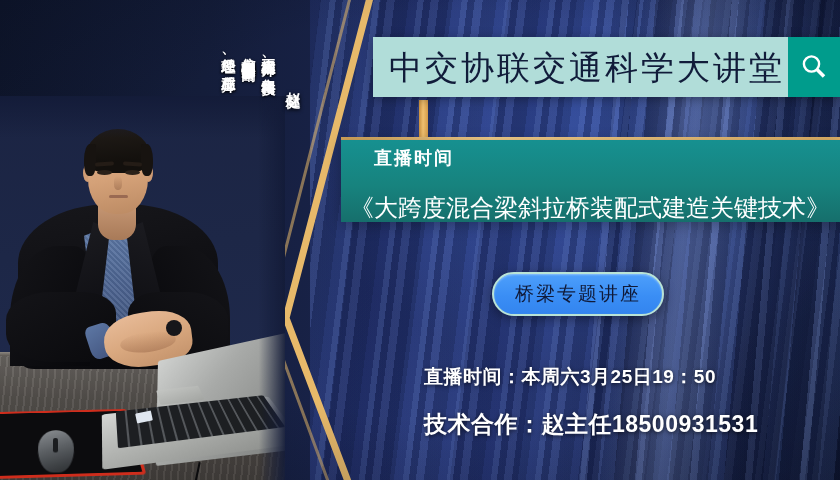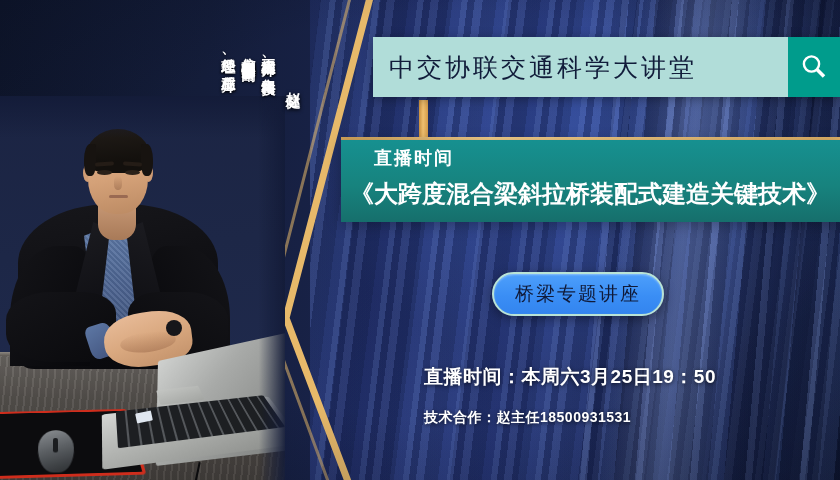--- a/index.html
+++ b/index.html
@@ -204,57 +204,57 @@
 
   
   .title-post { position:absolute; left:419px; top:100px; width:9px; height:48px;
     background:linear-gradient(90deg,#c98f3e,#f0c070 45%,#d39a48); }
   .titlebar {
     position:absolute; left:373px; top:37px; width:467px; height:60px;
     background:#b1ddd9; display:flex; align-items:center;
     box-shadow:0 2px 10px rgba(0,0,0,0.35);
   }
   .titlebar-text {
-    flex:1; padding-left:16px; color:#111c3a; font-size:25px; font-weight:400;
+    flex:1; padding-left:16px; color:#111c3a; font-size:33px; font-weight:400;
     letter-spacing:3px; line-height:1; white-space:nowrap;
     font-family:"Liberation Sans","DejaVu Sans",sans-serif;
   }
   .search-box { width:52px; height:60px; background:#009c8c; display:flex;
     align-items:center; justify-content:center; flex:0 0 52px; }
 
   
   .band-top-edge { position:absolute; left:341px; top:137px; width:499px; height:4px;
     background:linear-gradient(90deg,#d2a45a,#f4cf8c 30%,#e0b268); }
   .teal-band {
     position:absolute; left:341px; top:140px; width:499px; height:82px;
     background:linear-gradient(180deg,#169090 0%,#17837e 55%,#166f6c 100%);
     box-shadow:0 3px 14px rgba(0,0,0,0.3);
   }
   .band-line1 { position:absolute; left:33px; top:6px; color:#ffffff;
     font-size:18px; font-weight:700; letter-spacing:2px; }
-  .band-line2 { position:absolute; left:9px; top:38px; color:#ffffff;
-    font-size:24px; font-weight:700; letter-spacing:0px; white-space:nowrap; }
+  .band-line2 { position:absolute; left:9px; top:52px; color:#ffffff;
+    font-size:24px; font-weight:400; letter-spacing:0px; white-space:nowrap; }
 
   
   .pill {
     position:absolute; left:492px; top:272px; width:172px; height:44px;
     background:linear-gradient(180deg,#4d9ffb 0%,#3a8ef5 55%,#3385ef 100%);
     border:2px solid #b9e3d6; border-radius:24px;
     display:flex; align-items:center; justify-content:center;
     box-shadow:0 3px 12px rgba(0,0,0,0.4), inset 0 1px 2px rgba(255,255,255,0.35);
     font-family:Liberation Serif, serif;
   }
   .pill-text { color:#101a38; font-size:19px; font-weight:400; letter-spacing:2px; }
 
   
   .info1 { position:absolute; left:424px; top:364px; color:#ffffff;
     font-size:19px; font-weight:700; letter-spacing:0.5px; white-space:nowrap;
     text-shadow:0 1px 4px rgba(0,0,0,0.7); }
   .info2 { position:absolute; left:424px; top:409px; color:#ffffff;
-    font-size:14px; font-weight:700; letter-spacing:0.5px; white-space:nowrap;
+    font-size:23px; font-weight:700; letter-spacing:0.5px; white-space:nowrap;
     text-shadow:0 1px 4px rgba(0,0,0,0.7); }
 </style>
 </head>
 <body>
 
 <div id="poster">
 
   <div class="bg-base"></div>
   <div class="bg-strips"></div>
   <div class="bg-strips2"></div>

